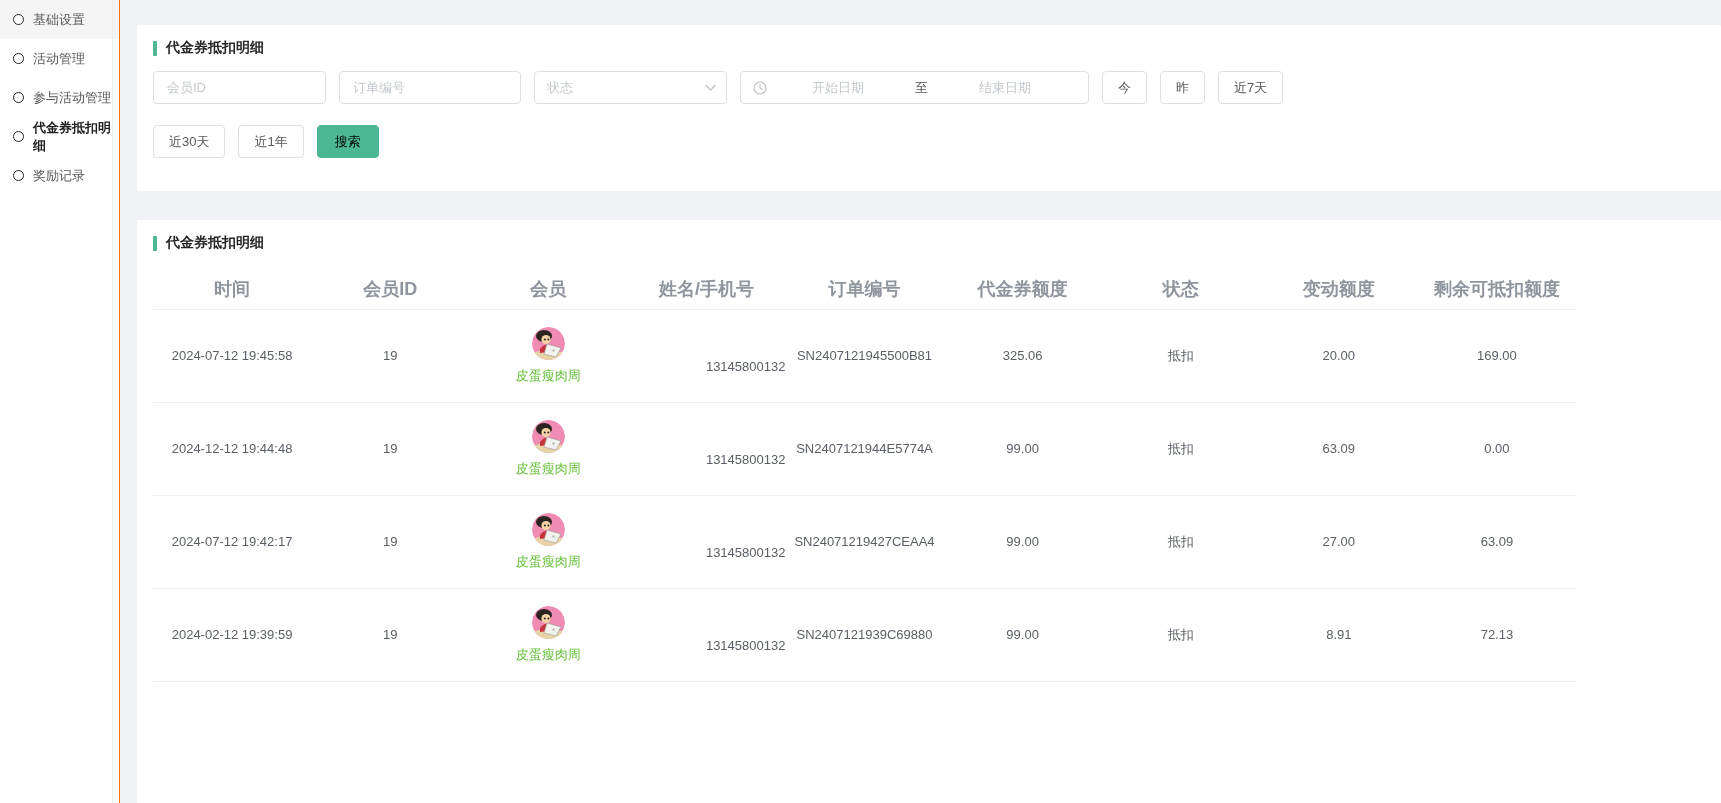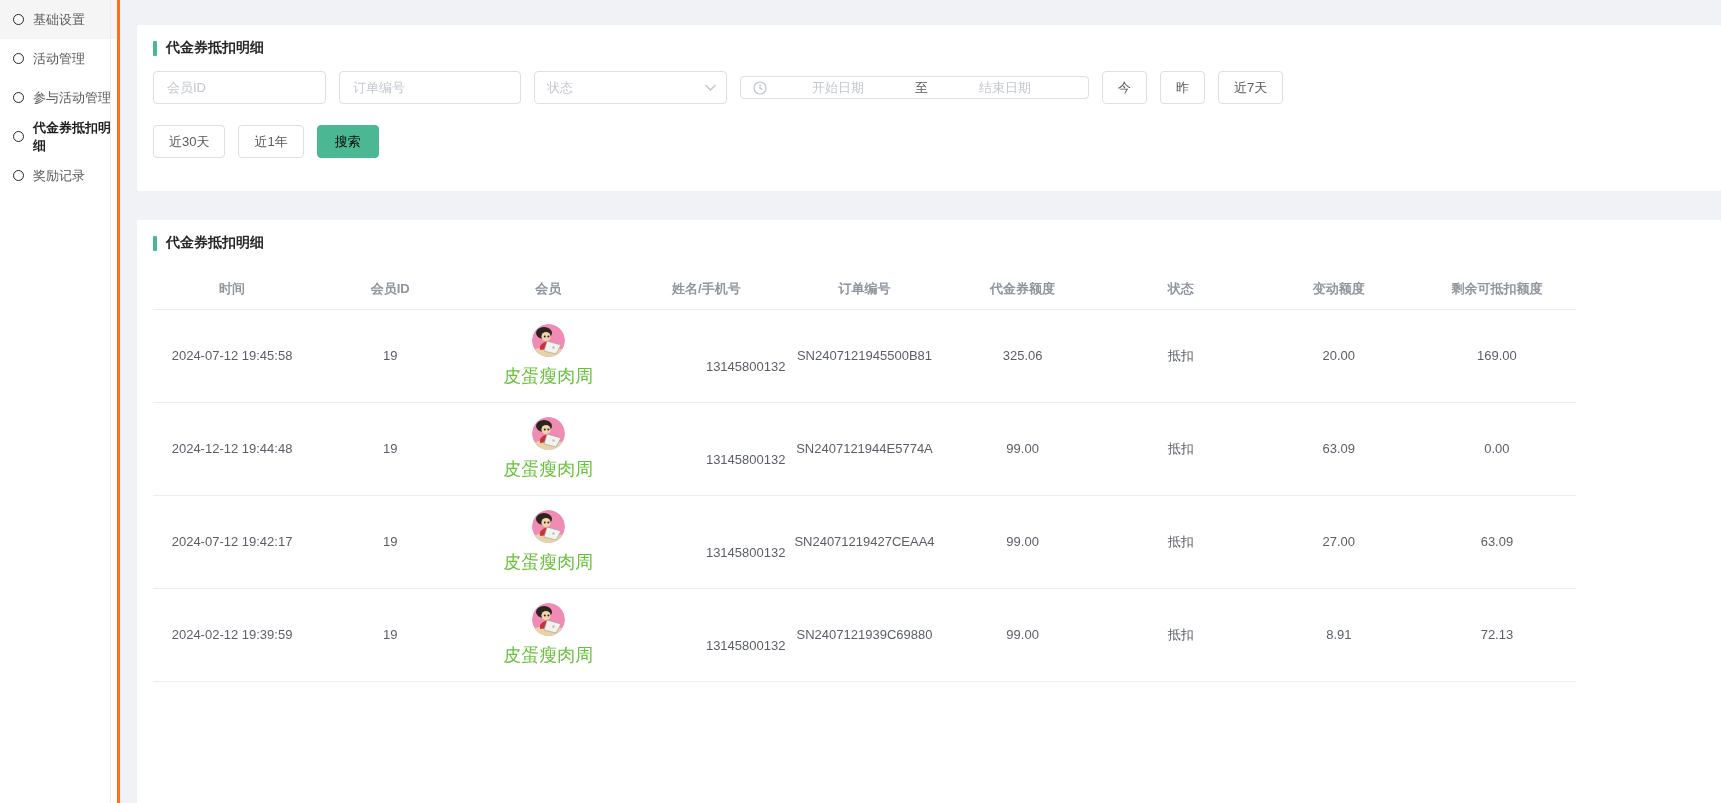--- a/index.html
+++ b/index.html
@@ -6,21 +6,21 @@
   *{ box-sizing:border-box; }
   html,body{ margin:0; padding:0; }
   body{
     width:1721px; height:803px; overflow:hidden; position:relative;
     background:#f0f2f5; font-family:"Liberation Sans","DejaVu Sans",sans-serif;
     color:#606266;
   }
   
   .sidebar{
     position:absolute; left:0; top:0; width:120px; height:803px;
-    background:#fff; border-right:3px solid #f97316; z-index:2;
+    background:#fff; border-right:1px solid #f97316; z-index:2;
   }
   .sidebar::after{ 
     content:""; position:absolute; right:6px; top:0; bottom:0; width:1px; background:#ededed;
   }
   .side-item{
     height:39px; display:flex; align-items:center; gap:9px;
     padding-left:13px; font-size:13px; color:#595959; cursor:pointer;
   }
   .side-item.highlight{ background:#f5f5f6; }
   .side-item.active{ color:#1f1f1f; font-weight:bold; }
@@ -48,48 +48,48 @@
   }
   .f-input::placeholder{ color:#c3c7cf; }
   .w-member{ width:173px; } .w-nick{ width:180px; } .w-order{ width:182px; }
   .f-select{
     width:193px; height:33px; border:1px solid #dcdfe6; border-radius:4px;
     display:flex; align-items:center; padding:0 12px; cursor:pointer;
     font-size:13px; color:#c3c7cf; background:#fff; position:relative;
   }
   .f-select .chev{ position:absolute; right:10px; top:12px; }
   .f-date{
-    width:349px; height:23px; border:1px solid #dcdfe6; border-radius:4px;
+    width:349px; height:33px; border:1px solid #dcdfe6; border-radius:4px;
     display:flex; align-items:center; padding:0 12px; background:#fff;
     font-size:13px; cursor:pointer;
   }
   .f-date .ph{ flex:1; text-align:center; color:#c3c7cf; }
   .f-date .sep{ color:#595959; padding:0 6px; }
   .btn{
     height:33px; border:1px solid #dcdfe6; border-radius:4px; background:#fff;
     font-size:13px; color:#595959; padding:0 15px; cursor:pointer;
     font-family:"Liberation Sans","DejaVu Sans",sans-serif;
   }
   .btn-search{
     background:var(--accent); border-color:var(--accent); color:#000000; padding:0 17px;
   }
   
   table{ border-collapse:collapse; table-layout:fixed; width:1423px; margin-top:17px; }
   col{ width:158px; }
   th{
-    height:40px; font-size:13px; color:#8f959e; font-weight:bold;
+    height:40px; font-size:18px; color:#8f959e; font-weight:bold;
     text-align:center; padding:0;
   }
   td{
     height:93px; font-size:13px; color:#5a5e66; text-align:center; padding:0;
     border-top:1px solid #ebeef5;
   }
   tr.last-border td{ border-bottom:1px solid #ebeef5; }
   .member-cell{ display:flex; flex-direction:column; align-items:center; justify-content:center; gap:7px; }
-  .nickname{ color:var(--nick); font-size:18px; }
+  .nickname{ color:var(--nick); font-size:13px; }
   .avatar{ width:33px; height:33px; border-radius:50%; overflow:hidden; flex:0 0 auto; }
   .phone-cell{ display:flex; flex-direction:column; align-items:flex-end; justify-content:center; }
   .phone-cell .name-line{ height:21px; }
   .icon-svg{ display:block; }
 </style>
 </head>
 <body>
 
 <nav class="sidebar">
   <div class="side-item highlight">

